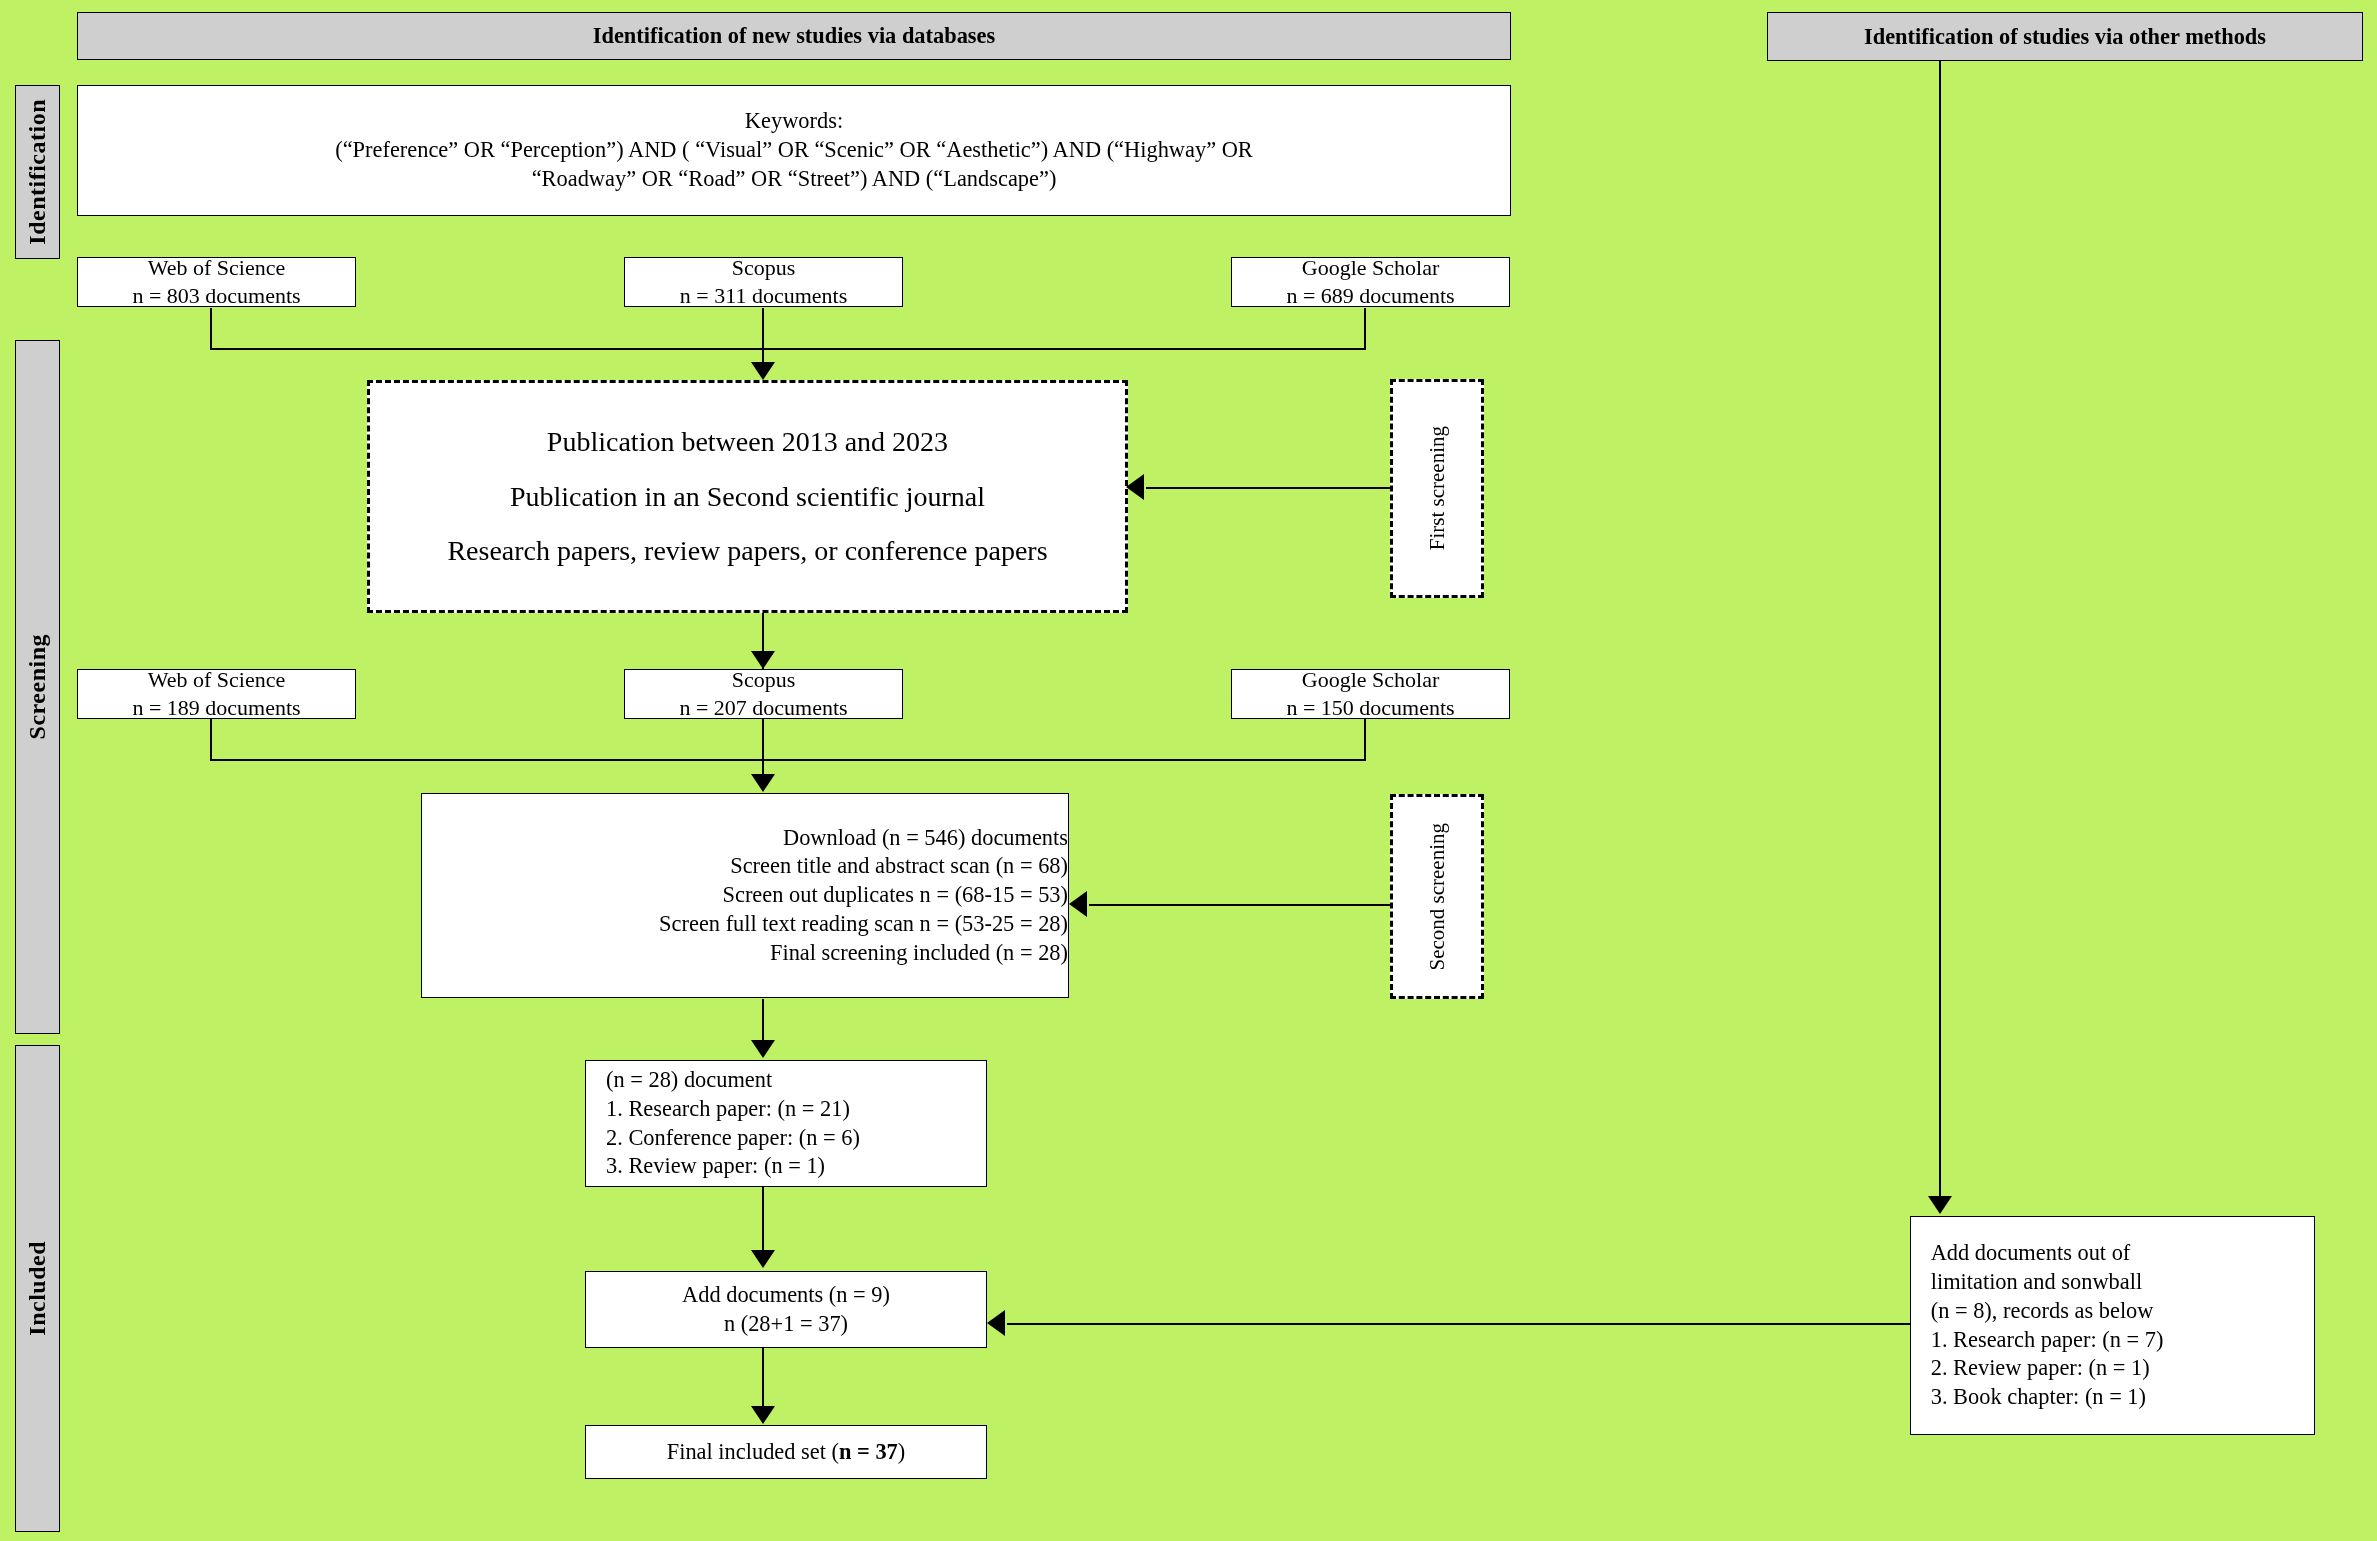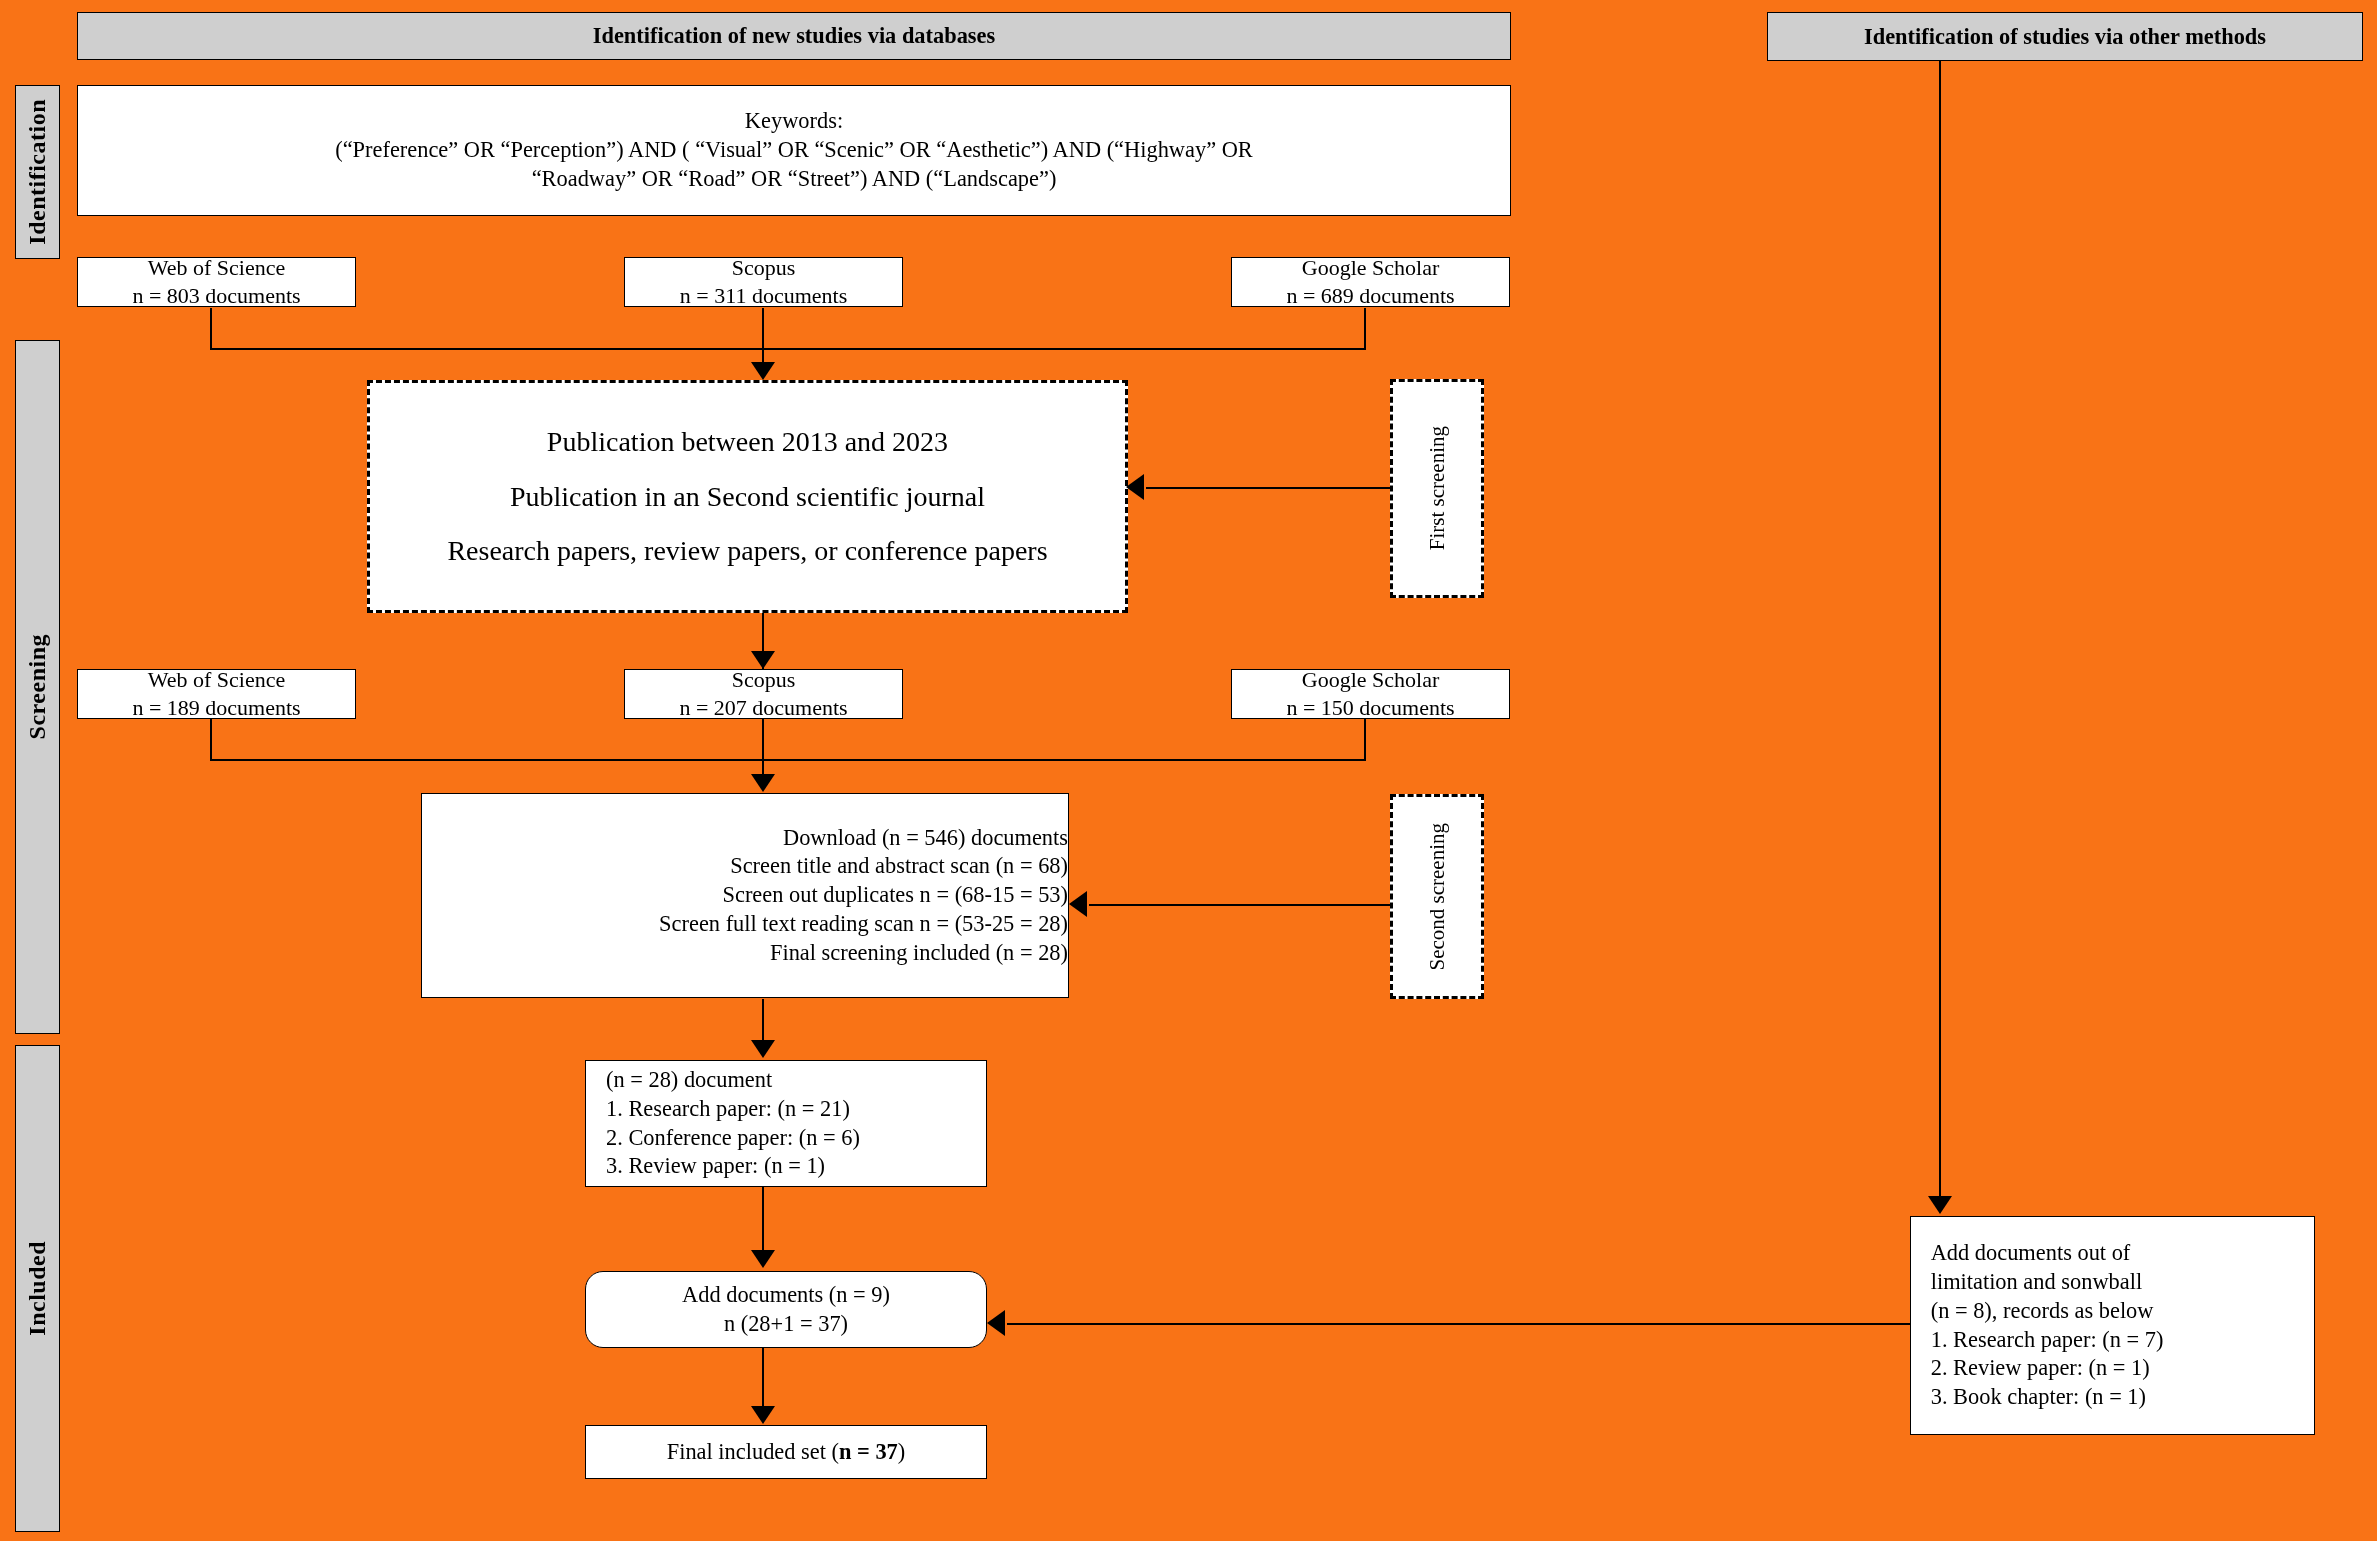--- a/index.html
+++ b/index.html
@@ -1,20 +1,20 @@
 <!DOCTYPE html>
 <html style="font-size:8.8px"><head>
 <meta charset="utf-8">
 <style>
   html,body{margin:0;padding:0;background:#ffffff;}
   #page{
     position:relative;
     width:2377px;
     height:1541px;
-    background:#f97316;
+    background:#bef264;
     font-family:"Liberation Serif","DejaVu Serif",serif;
     color:#000000;
     overflow:hidden;
   }
   
   .box{
     position:absolute;
     box-sizing:border-box;
     border:1.6px solid #000;
     background:#ffffff;
@@ -204,21 +204,21 @@
   <div class="box left" style="left:585px;top:1060px;width:402px;height:127px;font-size:22.4px;padding-left:20px;">
     <span class="padline">(n = 28) document</span>
     <span class="padline">1. Research paper: (n = 21)</span>
     <span class="padline">2. Conference paper: (n = 6)</span>
     <span class="padline">3. Review paper: (n = 1)</span>
   </div>
 
   <div class="line-v" style="left:762px;top:1187px;height:79px;"></div>
   <div class="arrow-down" style="left:751px;top:1250px;"></div>
 
-  <div class="box" style="left:585px;top:1271px;width:402px;height:77px;font-size:22.4px;border-radius:18px;">
+  <div class="box" style="left:585px;top:1271px;width:402px;height:77px;font-size:22.4px;">
     <span class="padline">Add documents (n = 9)</span>
     <span class="padline">n (28+1 = 37)</span>
   </div>
 
   <div class="line-v" style="left:762px;top:1347px;height:74px;"></div>
   <div class="arrow-down" style="left:751px;top:1406px;"></div>
 
   <div class="box" style="left:585px;top:1425px;width:402px;height:54px;font-size:22.4px;">
     <span class="nowrap"><span>Final included set (</span><span class="bold">n = 37</span><span>)</span></span>
   </div>

